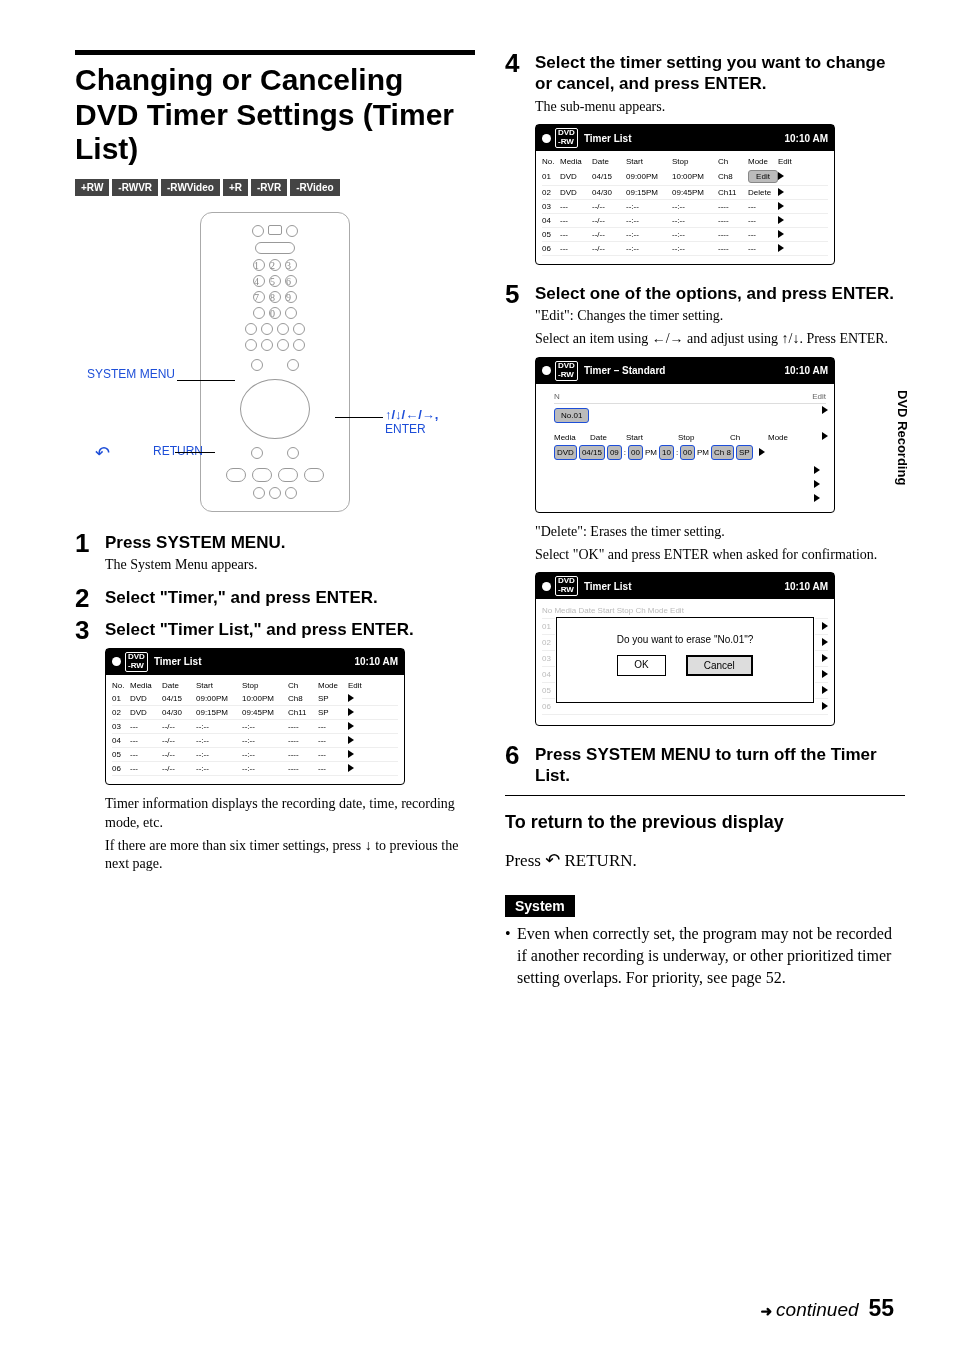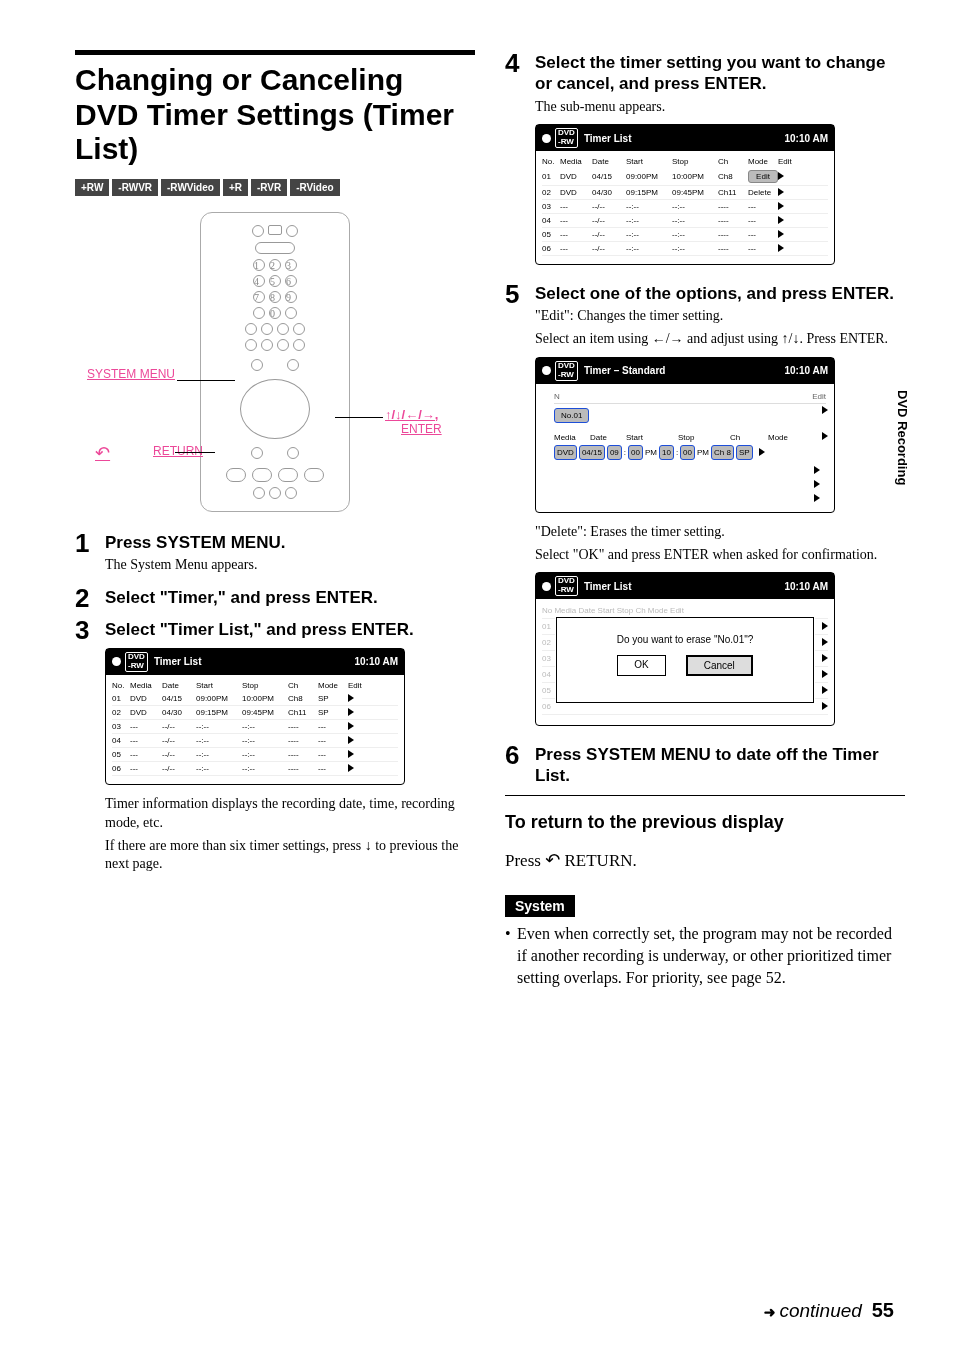--- a/index.html
+++ b/index.html
@@ -54,22 +54,21 @@
   }
   .remote-diagram .dot { width:12px; height:12px; border:1px solid #999; border-radius:50%; display:inline-block; margin:2px;}
   .remote-diagram .row { display:flex; justify-content:center; }
   .remote-diagram .pill { width:40px; height:14px; border:1px solid #999; border-radius:8px; margin:3px;}
   .remote-diagram .nav-cluster { width:70px; height:70px; border:1px solid #999; border-radius:50%; margin:6px; position:relative;}
   .remote-wrapper { position: relative; margin-bottom: 10px; }
   .remote-wrapper .lbl {
     position: absolute;
     font-family: Arial, sans-serif;
     font-size: 12px;
-    color:#ec4899;
-    text-decoration:underline;
+    color:#1d4ed8;
   }
   .callout-line { position:absolute; background:#000; height:1px; }
   ol.steps { list-style: none; }
   ol.steps > li { display: flex; margin-bottom: 6px; }
   ol.steps > li > .num {
     font-family: Arial, sans-serif;
     font-weight: 900;
     font-size: 26px;
     width: 30px;
     flex-shrink: 0;
@@ -151,21 +150,21 @@
     font-size: 13px;
   }
   .footer {
     position:absolute;
     bottom: 30px;
     right: 60px;
     font-family: Arial, sans-serif;
     font-size: 14px;
   }
   .footer .cont { font-style: italic; font-size: 19px; }
-  .footer .pg { font-weight: bold; font-size: 20px; margin-left:6px;}
+  .footer .pg { font-weight: bold; font-size: 23px; margin-left:6px;}
   .footer .arr { font-weight:bold; }
   .hr-step { border-top:1px solid #000; margin: 6px 0 12px; }
   
   .timer-std-body { padding: 8px 8px 6px 18px; font-size:8px; position:relative;}
   .timer-std-body .label-row { display:grid; grid-template-columns: 34px 34px 38px 24px 38px 24px 28px 32px; gap:2px; margin:3px 0;}
   .timer-std-body .cell { background:#bbb; border:1px solid #1d4ed8; border-radius:3px; text-align:center; padding:2px 2px; font-size:8px;}
   .timer-std-body .side-tri { position:absolute; right:6px; }
   
   .dlg {
     margin: 10px 14px;
@@ -266,21 +265,21 @@
             <span class="dot"></span>
             <span class="dot"></span>
           </div>
       </div>
       <span class="lbl" style="top:155px; left:10px; text-align:right; width:90px; line-height:1.2;">SYSTEM MENU</span>
       <div class="callout-line" style="top:168px; left:102px; width:58px;"></div>
       <span class="lbl" style="top:230px; left:20px; font-size:18px;">↶</span>
       <span class="lbl" style="top:232px; left:42px;margin-left:36px;">RETURN</span>
       <div class="callout-line" style="top:240px; left:100px; width:40px;"></div>
       <span class="lbl" style="top:195px; left:310px; font-weight:bold; font-size:13px;">↑/↓/←/→,</span>
-      <span class="lbl" style="top:210px; left:310px; font-size:12px;margin-left:16px;">ENTER</span>
+      <span class="lbl" style="top:210px; left:310px; font-size:12px;">ENTER</span>
       <div class="callout-line" style="top:205px; left:260px; width:48px;"></div>
     </div>
 
     <ol class="steps">
       <li>
         <span class="num">1</span>
         <div class="step-body">
           <div class="step-head">Press SYSTEM MENU.</div>
           <div class="step-sub">The System Menu appears.</div>
         </div>
@@ -580,21 +579,21 @@
                 </div>
               </div>
             </div>
           </div>
         </div>
       </li>
 
       <li>
         <span class="num">6</span>
         <div class="step-body">
-          <div class="step-head">Press SYSTEM MENU to date off the Timer List.</div>
+          <div class="step-head">Press SYSTEM MENU to turn off the Timer List.</div>
         </div>
       </li>
     </ol>
 
     <div class="hr-step"></div>
 
     <div class="section-sub">To return to the previous display</div>
     <p class="body">
       <span>Press </span><span style="font-size:18px;">↶</span><span> RETURN.</span>
     </p>

